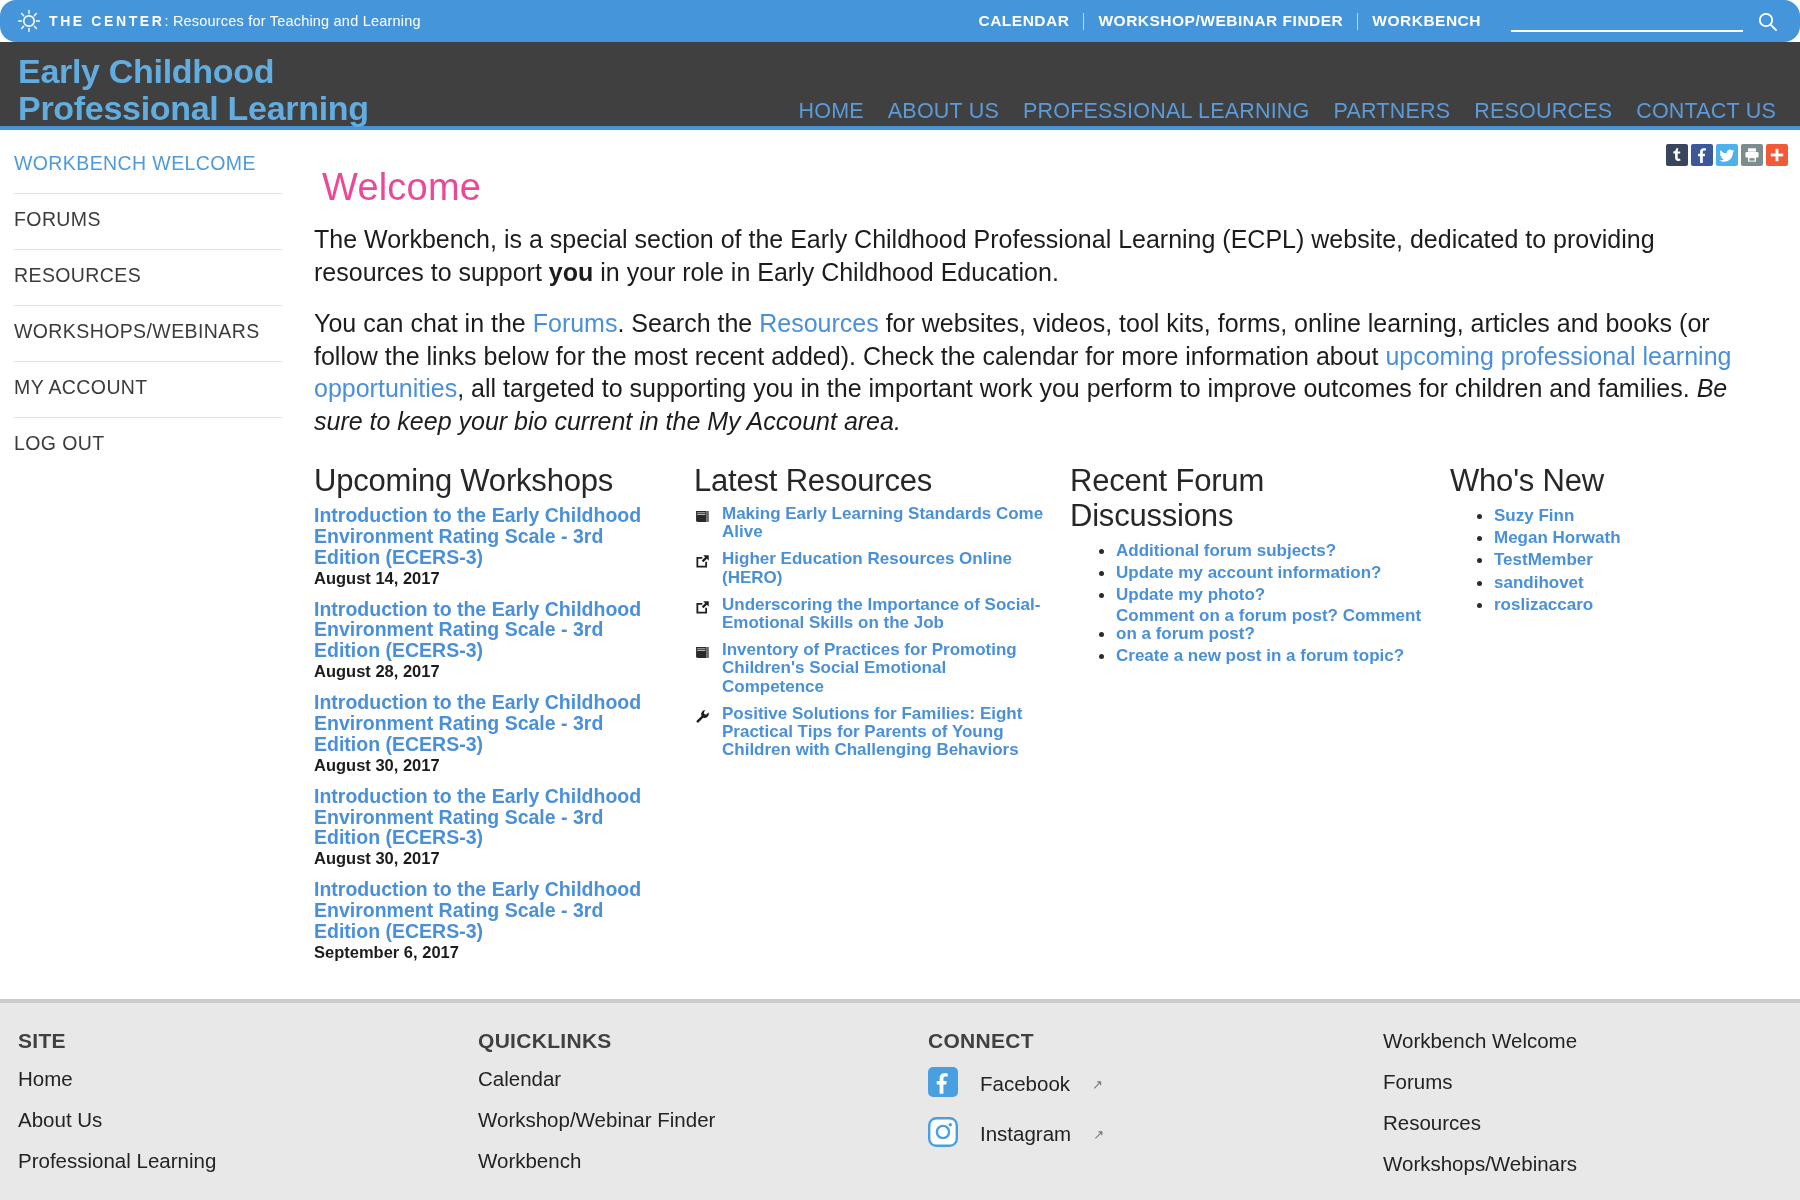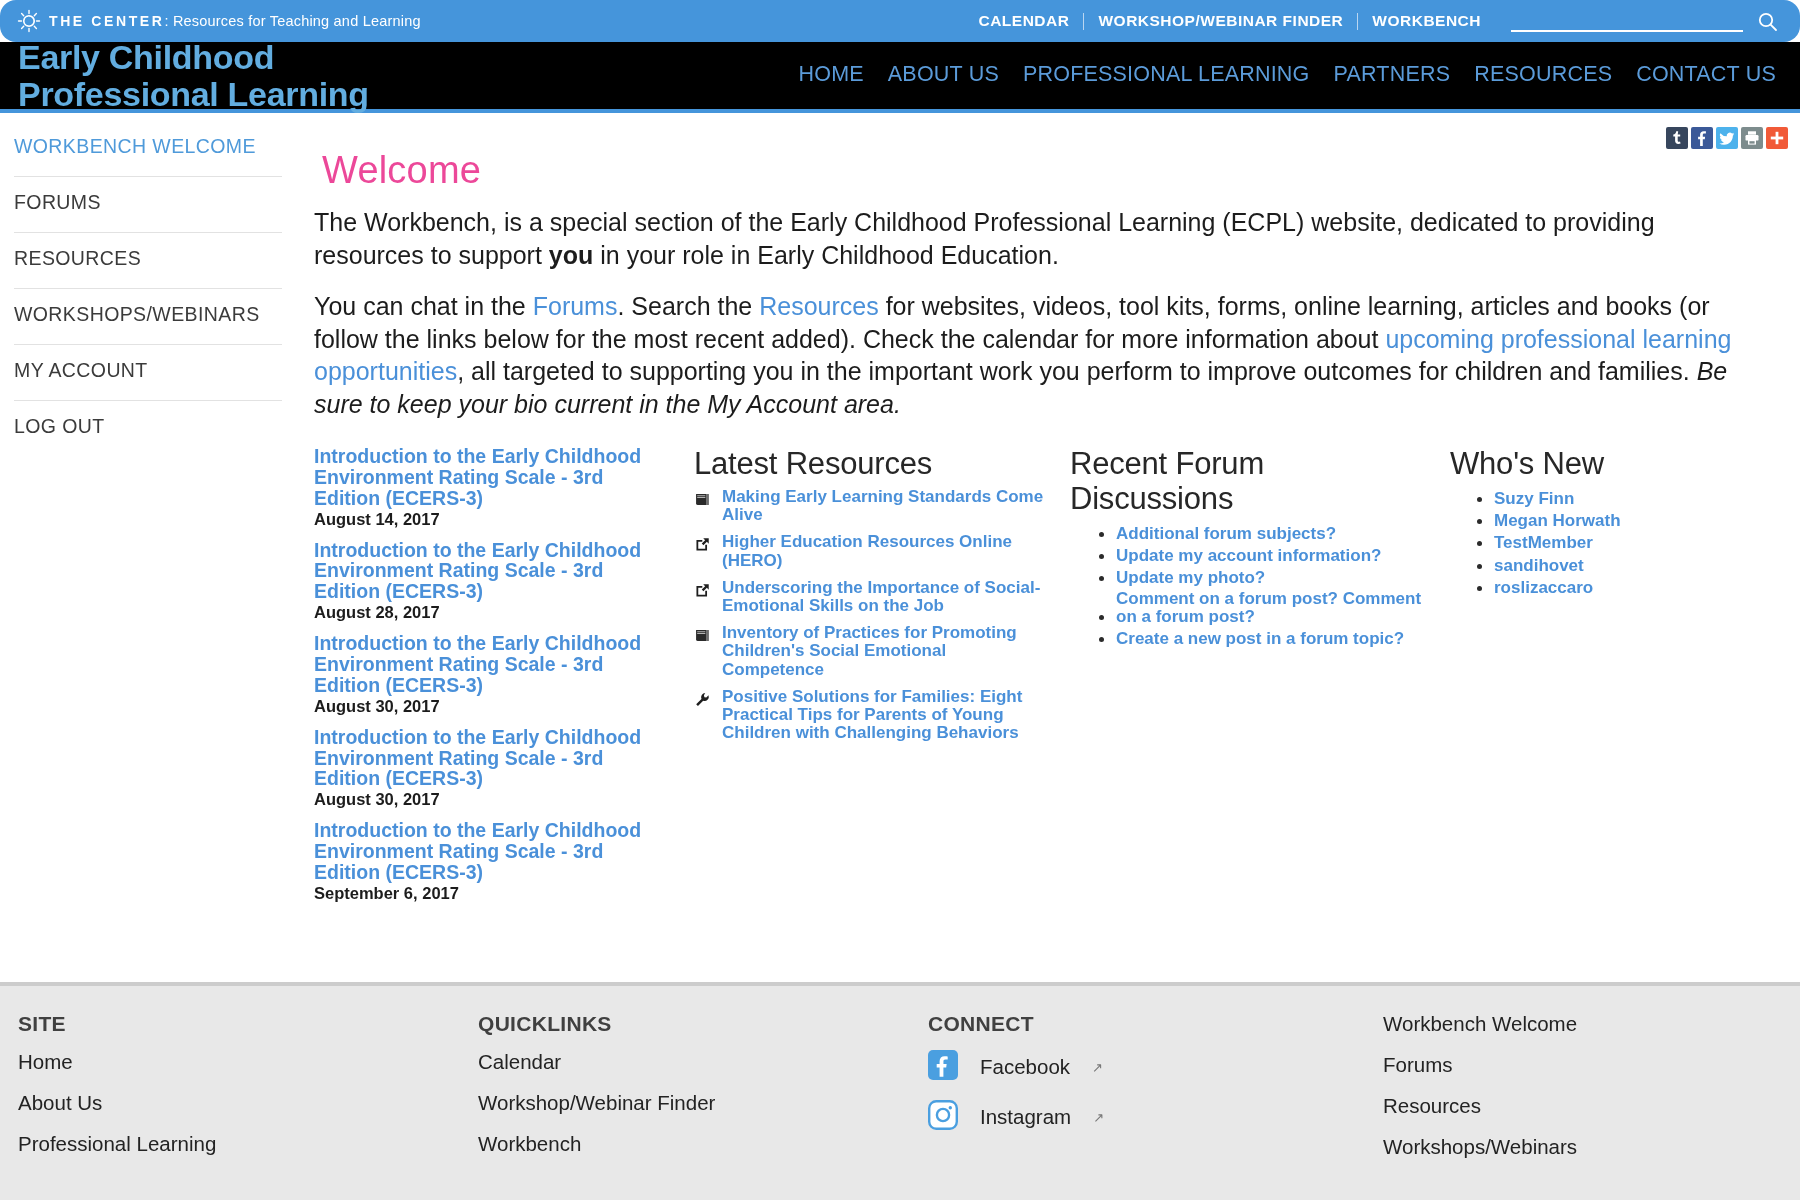--- a/index.html
+++ b/index.html
@@ -53,24 +53,24 @@
     width: 232px; height: 22px;
     border: none; border-bottom: 2px solid #ffffff;
     background: transparent; outline: none;
     color: #ffffff; font-size: 14px;
     font-family: "Liberation Sans", sans-serif;
   }
   .search-icon { width: 21px; height: 21px; }
 
   
   .logobar {
-    height: 71px;
-    background: #000000;
-    display: flex;
-    align-items: center;
+    height: 88px;
+    background: #404040;
+    display: flex;
+    align-items: flex-end;
     padding: 0 24px 0 18px;
     border-bottom: 4px solid #4595db;
   }
   .sitelogo {
     color: #62ade0;
     font-size: 34px;
     font-weight: bold;
     line-height: 1.07;
     letter-spacing: -.3px;
   }
@@ -355,20 +355,21 @@
 
     <h1 class="welcome">Welcome</h1>
 
     <p class="intro"><span>The Workbench, is a special section of the Early Childhood Professional Learning (ECPL) website, dedicated to providing resources to support </span><b>you</b><span> in your role in Early Childhood Education.</span></p>
 
     <p class="intro"><span>You can chat in the </span><a href="#">Forums</a><span>.  Search the </span><a href="#">Resources</a><span> for websites, videos, tool kits, forms, online learning, articles and books (or follow the links below for the most recent added).   Check the calendar for more information about </span><a href="#">upcoming professional learning opportunities</a><span>, all targeted to supporting you in the important work you perform to improve outcomes for children and families.  </span><i>Be sure to keep your bio current in the My Account area.</i></p>
 
     <div class="columns">
 
       <section class="col col-workshops">
+        <h2>Upcoming Workshops</h2>
 
         <div class="workshop-item">
           <a href="#">Introduction to the Early Childhood Environment Rating Scale - 3rd Edition (ECERS-3)</a>
           <div class="workshop-date">August 14, 2017</div>
         </div>
         <div class="workshop-item">
           <a href="#">Introduction to the Early Childhood Environment Rating Scale - 3rd Edition (ECERS-3)</a>
           <div class="workshop-date">August 28, 2017</div>
         </div>
         <div class="workshop-item">

